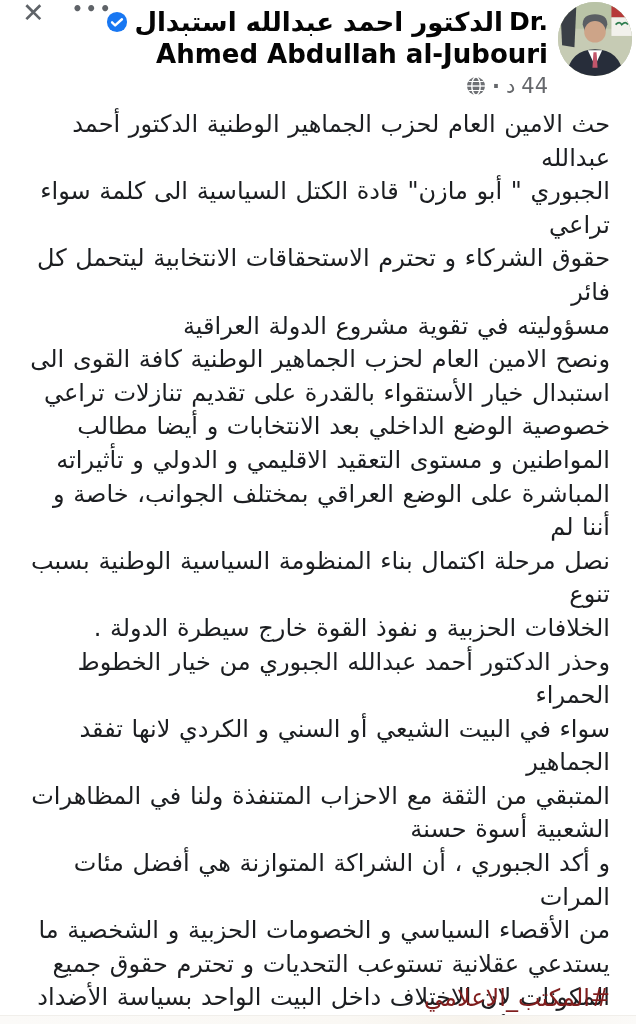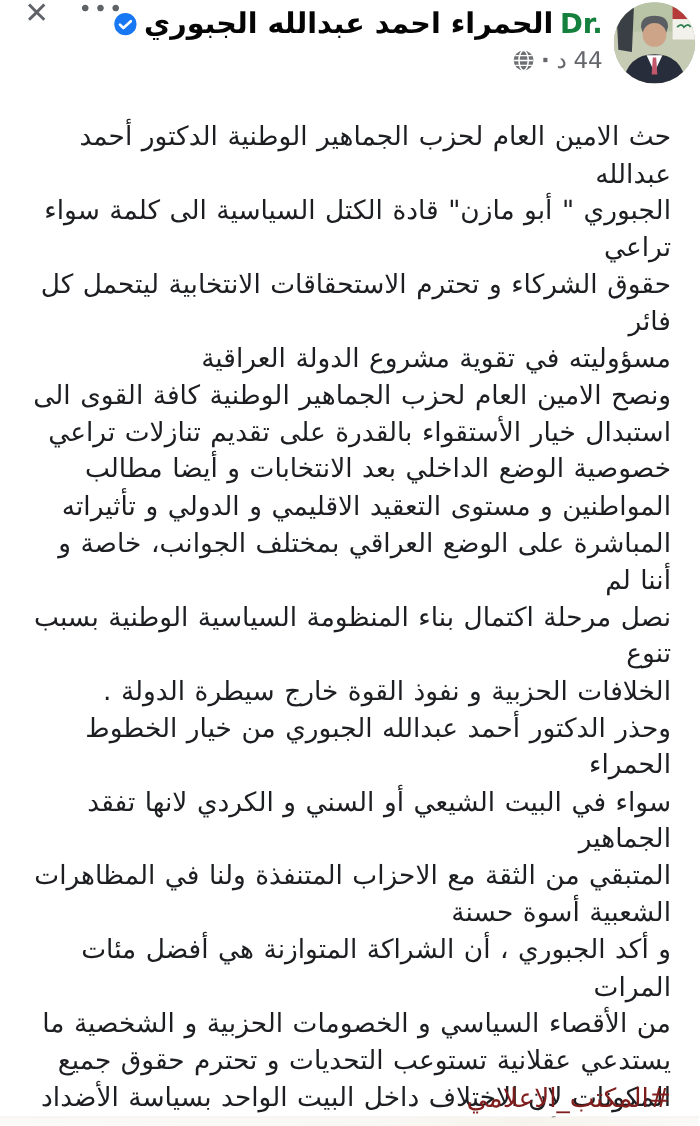--- a/index.html
+++ b/index.html
@@ -37,21 +37,21 @@
   .name-row{
     display:flex;flex-direction:row;justify-content:flex-end;align-items:center;
     gap:6px;direction:ltr;
   }
   .badge{flex:0 0 auto;width:22px;height:22px;display:block;}
   .name-ar{
     font-size:26px;font-weight:700;color:#050505;
     white-space:nowrap;direction:rtl;line-height:32px;
   }
   .name-prefix{
-    font-size:25px;font-weight:700;color:#15803d;line-height:32px;
+    font-size:25px;font-weight:700;color:#000000;line-height:32px;
   }
   .name-en{
     font-size:26px;font-weight:700;color:#050505;line-height:30px;
     margin-top:1px;white-space:nowrap;
   }
   .meta-row{
     margin-top:5px;
     display:flex;flex-direction:row;justify-content:flex-end;align-items:center;
     gap:6px;direction:ltr;
     color:#65676b;font-size:21px;line-height:24px;
@@ -90,23 +90,24 @@
     <div class="close-btn">✕</div>
 
     <div class="more-btn">•••</div>
 
     <div class="name-block">
       <div class="name-row">
         <svg class="badge" viewBox="0 0 24 24">
           <circle cx="12" cy="12" r="11" fill="#1877f2"></circle>
           <path d="M6.6 12.4 l3.4 3.4 L17.4 9" fill="none" stroke="#ffffff" stroke-width="2.6" stroke-linecap="round" stroke-linejoin="round"></path>
         </svg>
-        <span class="name-ar">الحمراء احمد عبدالله الجبوري</span>
+        <span class="name-ar">الدكتور احمد عبدالله استبدال</span>
         <span class="name-prefix">Dr.</span>
       </div>
+      <div class="name-en">Ahmed Abdullah al-Jubouri</div>
       <div class="meta-row">
         <svg class="globe" viewBox="0 0 20 20">
           <circle cx="10" cy="10" r="9" fill="#55585c"></circle>
           <ellipse cx="10" cy="10" rx="4.2" ry="9" fill="none" stroke="#ffffff" stroke-width="1.4"></ellipse>
           <line x1="1" y1="10" x2="19" y2="10" stroke="#ffffff" stroke-width="1.4"></line>
           <path d="M2.5 5.5 H17.5 M2.5 14.5 H17.5" stroke="#ffffff" stroke-width="1.2" fill="none"></path>
         </svg>
         <span class="meta-sep">·</span>
         <span>د</span>
         <span>44</span>

